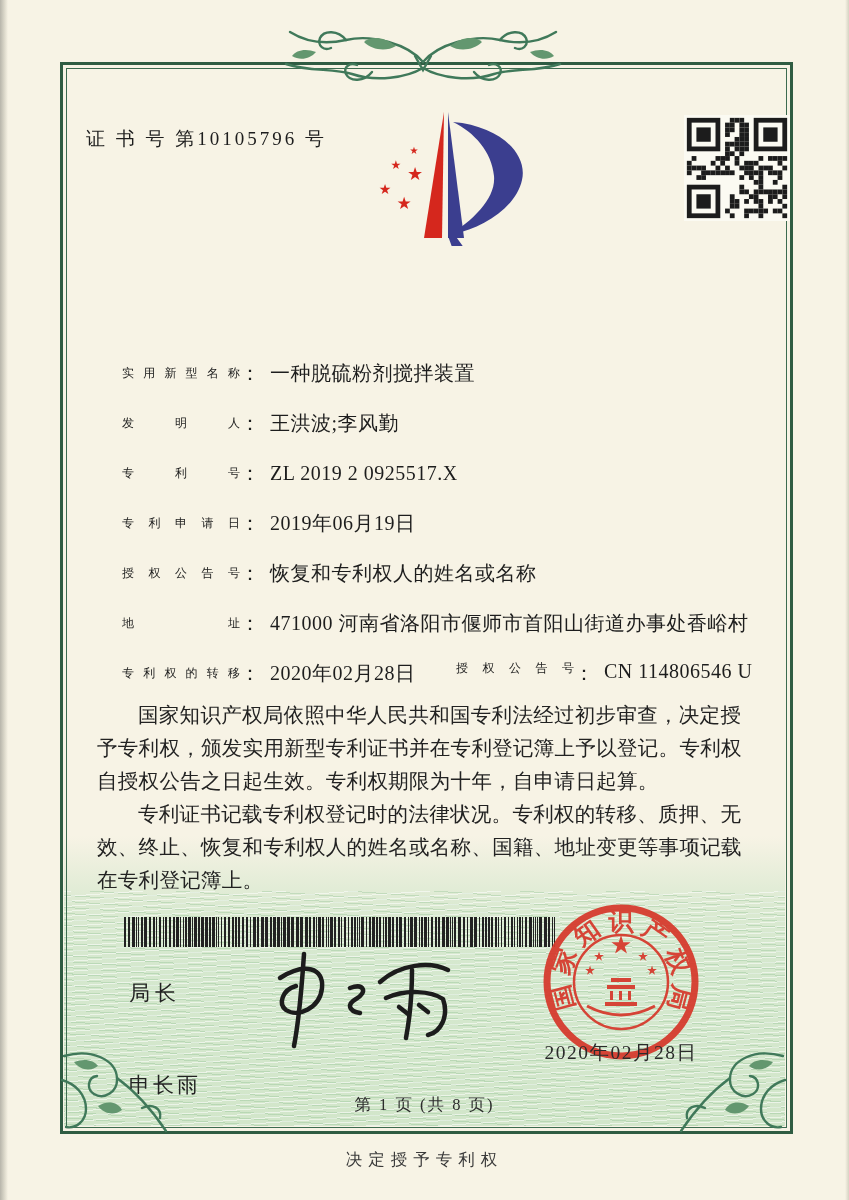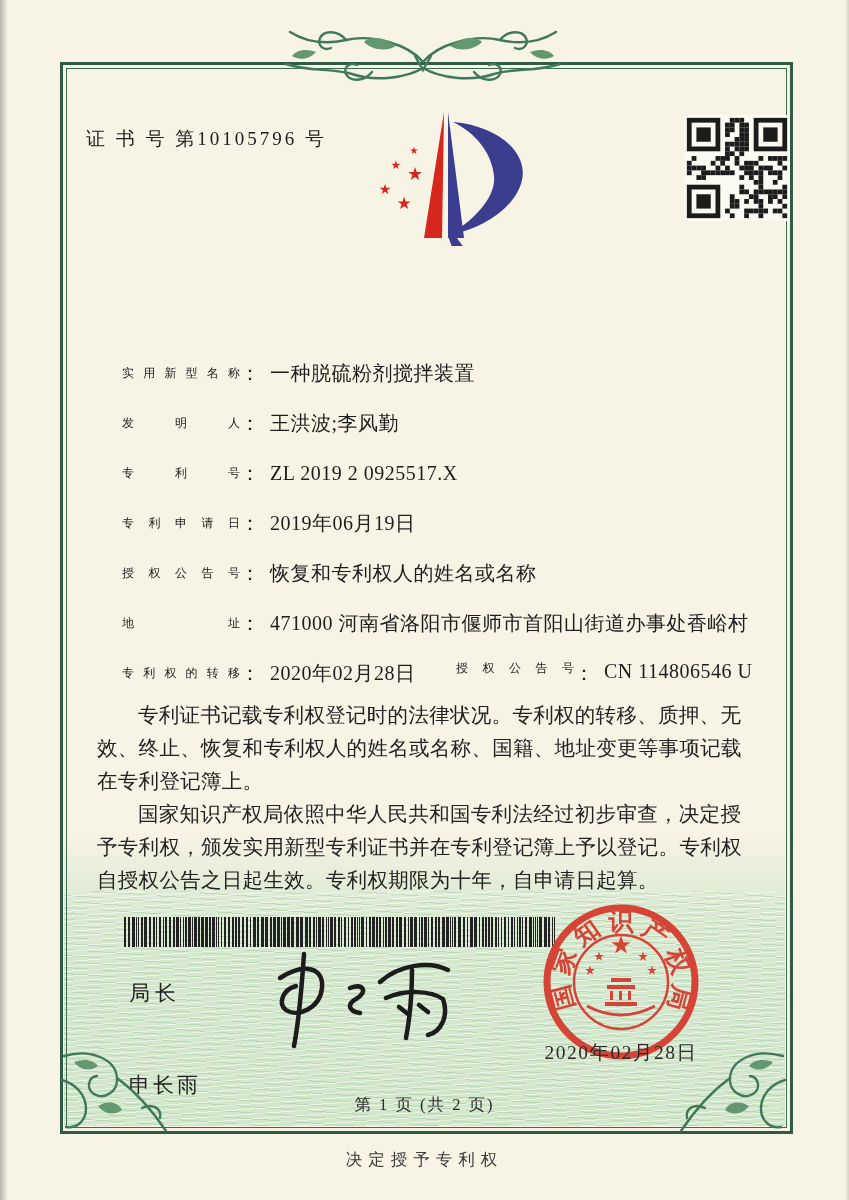--- a/index.html
+++ b/index.html
@@ -308,22 +308,22 @@
       </span>
       <span class="pair2">
         <span class="lbl">授权公告号</span>
           <span class="colon">：</span>
           <span class="val">CN 114806546 U</span>
       </span>
     </div>
   </div>
 
   <div class="paras">
+    <p>国家知识产权局依照中华人民共和国专利法经过初步审查，决定授予专利权，颁发实用新型专利证书并在专利登记簿上予以登记。专利权自授权公告之日起生效。专利权期限为十年，自申请日起算。</p>
     <p>专利证书记载专利权登记时的法律状况。专利权的转移、质押、无效、终止、恢复和专利权人的姓名或名称、国籍、地址变更等事项记载在专利登记簿上。</p>
-    <p>国家知识产权局依照中华人民共和国专利法经过初步审查，决定授予专利权，颁发实用新型专利证书并在专利登记簿上予以登记。专利权自授权公告之日起生效。专利权期限为十年，自申请日起算。</p>
   </div>
 
   <div class="barcode">
       <div style="left:0px;width:2px"></div>
       <div style="left:4px;width:2px"></div>
       <div style="left:8px;width:3px"></div>
       <div style="left:12px;width:1px"></div>
       <div style="left:14px;width:1px"></div>
       <div style="left:17px;width:2px"></div>
       <div style="left:20px;width:3px"></div>
@@ -489,18 +489,18 @@
         <rect x="95" y="113" width="3" height="9"></rect>
         <rect x="104" y="113" width="3" height="9"></rect>
         <rect x="113" y="113" width="3" height="9"></rect>
         <rect x="90" y="124" width="32" height="4"></rect>
         <path d="M72,128 Q106,146 140,128" fill="none" stroke="#d6382b" stroke-width="3"></path>
       </g>
     </g>
     <text x="106" y="181" font-size="19.5" fill="#2b2b2b" text-anchor="middle" letter-spacing="1.5">2020年02月28日</text>
   </svg>
 
-  <div class="page-no">第 1 页 (共 2 页)</div>
+  <div class="page-no">第 1 页 (共 8 页)</div>
   <div class="back-note">决定授予专利权</div>
 
   <div class="edge-l"></div>
   <div class="edge-r"></div>
 </div>
 
 </body></html>

